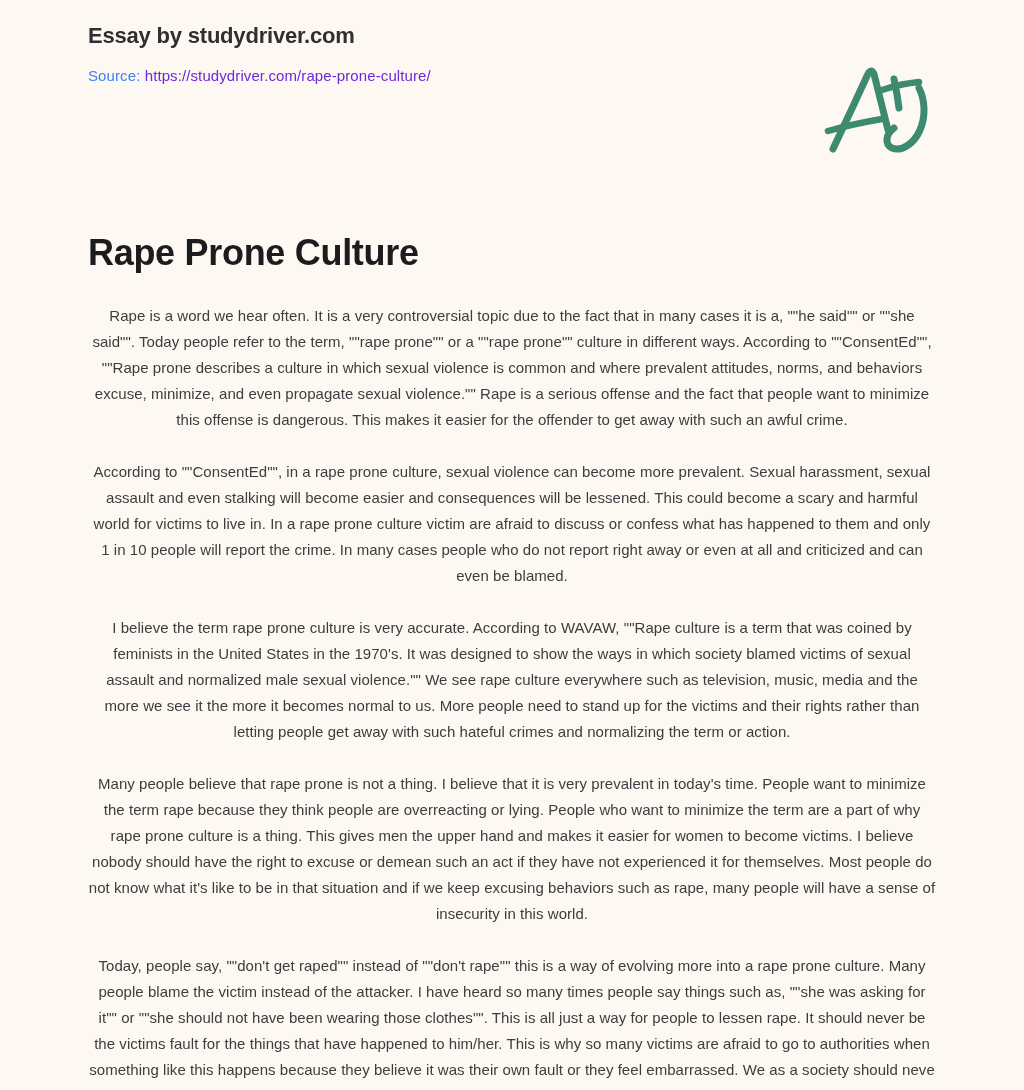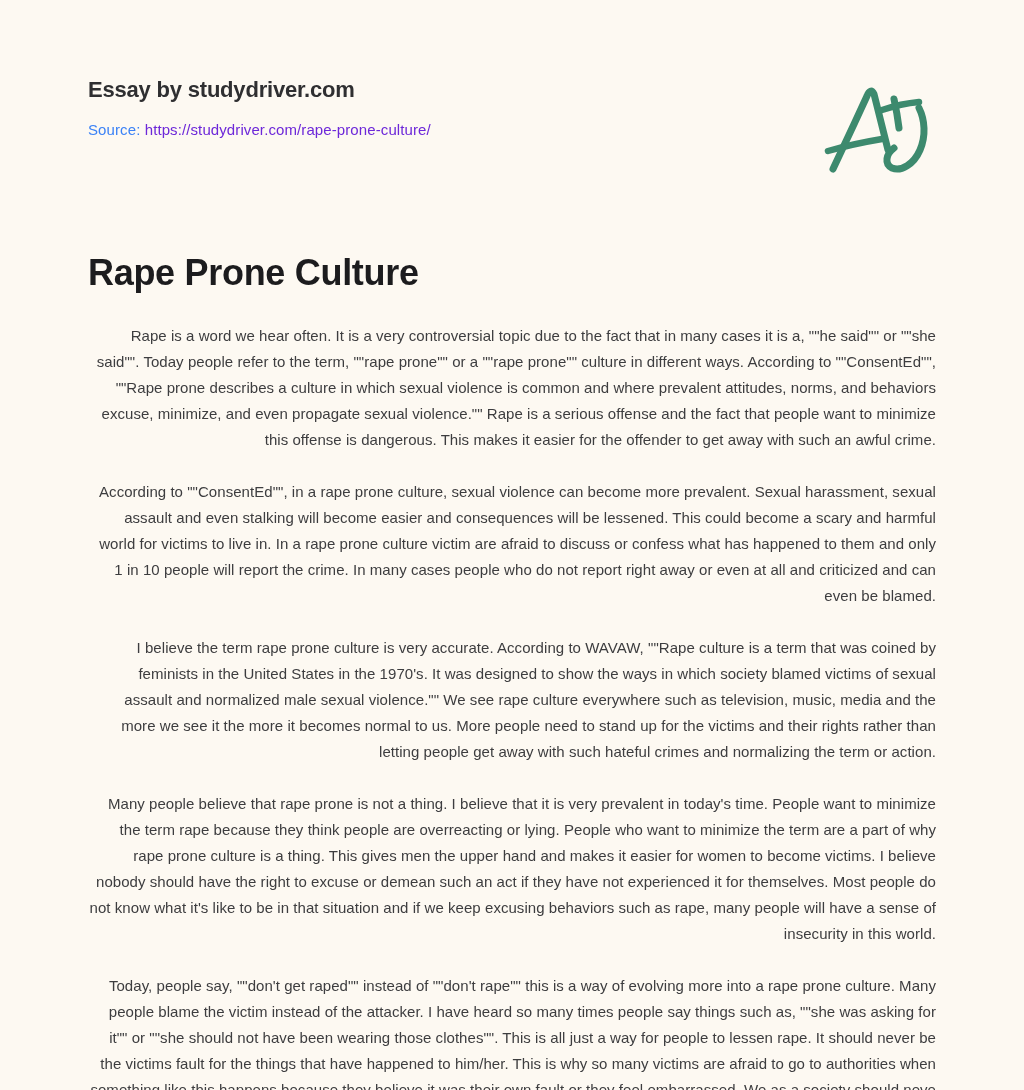--- a/index.html
+++ b/index.html
@@ -17,24 +17,23 @@
   .page {
     width: 1024px;
     height: 1090px;
     position: relative;
     box-sizing: border-box;
     padding: 0 88px;
     overflow: hidden;
   }
   .header {
     position: relative;
-    padding-top: 57px;
+    padding-top: 23px;
     height: 120px;
     box-sizing: border-box;
-    margin-top: 20px;
   }
   .brand-line {
     font-size: 22px;
     font-weight: bold;
     color: #2f2f31;
     letter-spacing: -0.2px;
     line-height: 1.2;
   }
   .source-line {
     margin-top: 17px;
@@ -73,21 +72,21 @@
   .article {
     margin-top: 28px;
     width: 848px;
   }
   .article p {
     margin: 0 0 26px 0;
     font-size: 15px;
     line-height: 26px;
     color: #3d3d3f;
     letter-spacing: 0.05px;
-    text-align: right;
+    text-align: center;
   }
   .article p:last-child {
     margin-bottom: 0;
   }
 </style>
 </head>
 <body>
 
 <div class="page">
 

